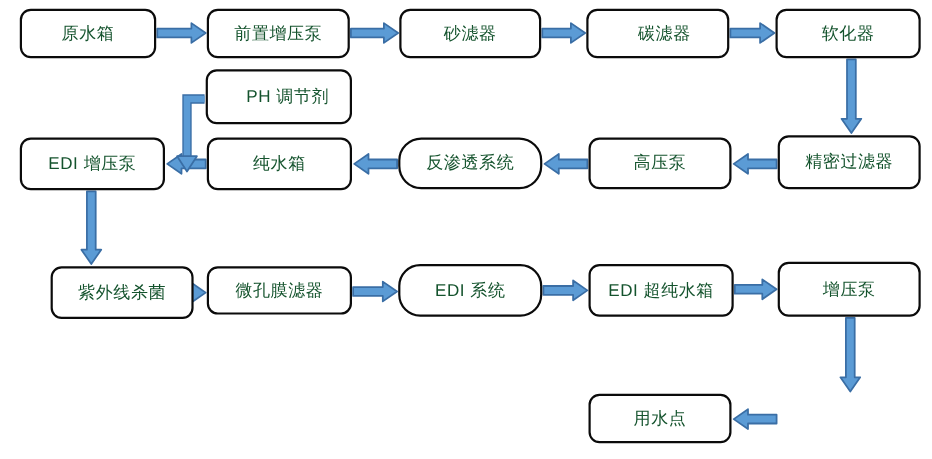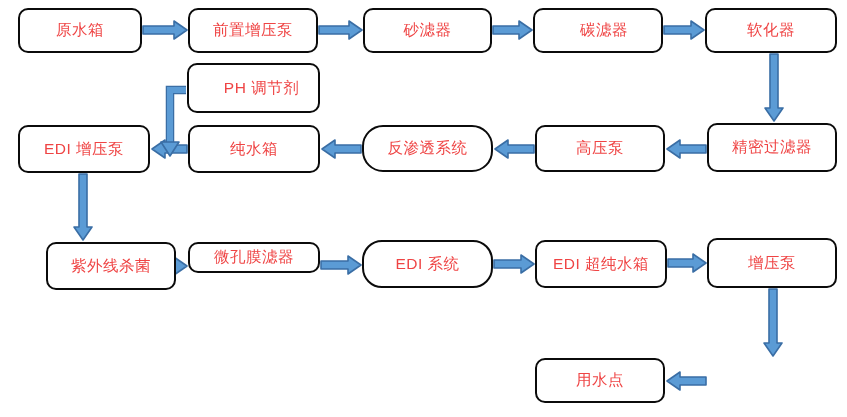--- a/index.html
+++ b/index.html
@@ -22,21 +22,21 @@
     border: 2.5px solid #0b0b0b;
     border-radius: 10px;
     background: #ffffff;
     display: flex;
     align-items: center;
     justify-content: center;
     z-index: 2;
   }
   .node .label {
     font-size: 15.5px;
-    color: #ef4444;
+    color: #14532d;
     letter-spacing: 0.5px;
     white-space: nowrap;
   }
   .arrow {
     stroke-width: 1.6;
     stroke-linejoin: round;
   }
 </style>
 </head>
 <body>
@@ -109,21 +109,21 @@
   <div class="node" style="left:535px; top:125px; width:130px; height:47px;">
     <span class="label">高压泵</span>
   </div>
   <div class="node" style="left:707px; top:123px; width:130px; height:49px;font-family:Liberation Mono, monospace;">
     <span class="label">精密过滤器</span>
   </div>
 
   <div class="node" style="left:18px; top:242px; width:130px; height:48px;margin-left:28px;">
     <span class="label">紫外线杀菌</span>
   </div>
-  <div class="node" style="left:188px; top:242px; width:132px; height:31px;border-radius:10px;">
+  <div class="node" style="left:188px; top:242px; width:132px; height:44px;border-radius:10px;">
     <span class="label">微孔膜滤器</span>
   </div>
   <div class="node" style="left:362px; top:240px; width:131px; height:48px;border-radius:20px;">
     <span class="label">EDI 系统</span>
   </div>
   <div class="node" style="left:535px; top:240px; width:132px; height:48px;text-align:center;">
     <span class="label">EDI 超纯水箱</span>
   </div>
   <div class="node" style="left:707px; top:238px; width:130px; height:50px;">
     <span class="label">增压泵</span>

